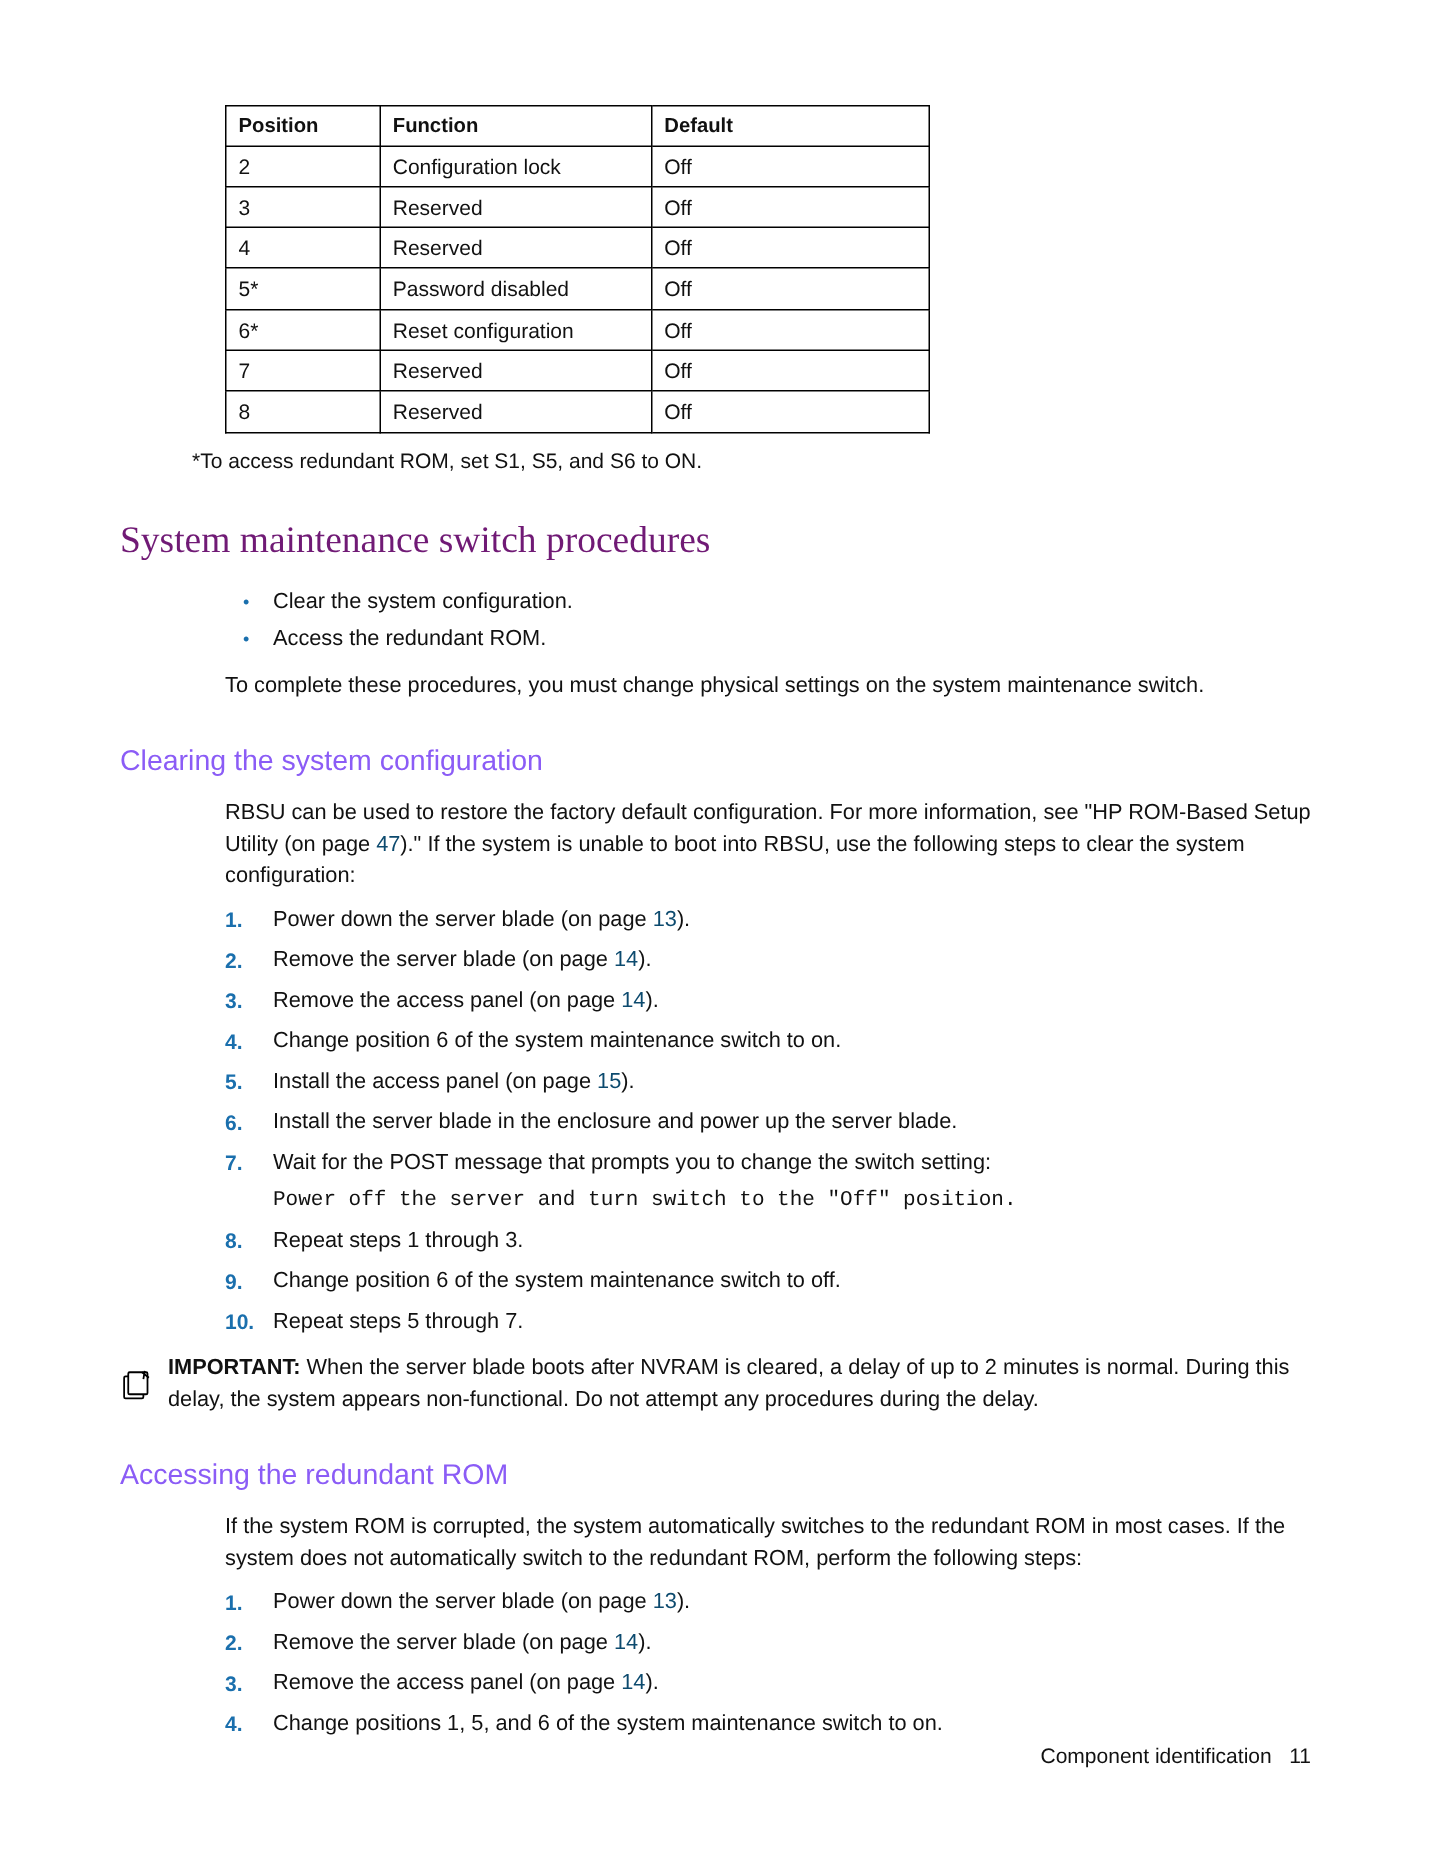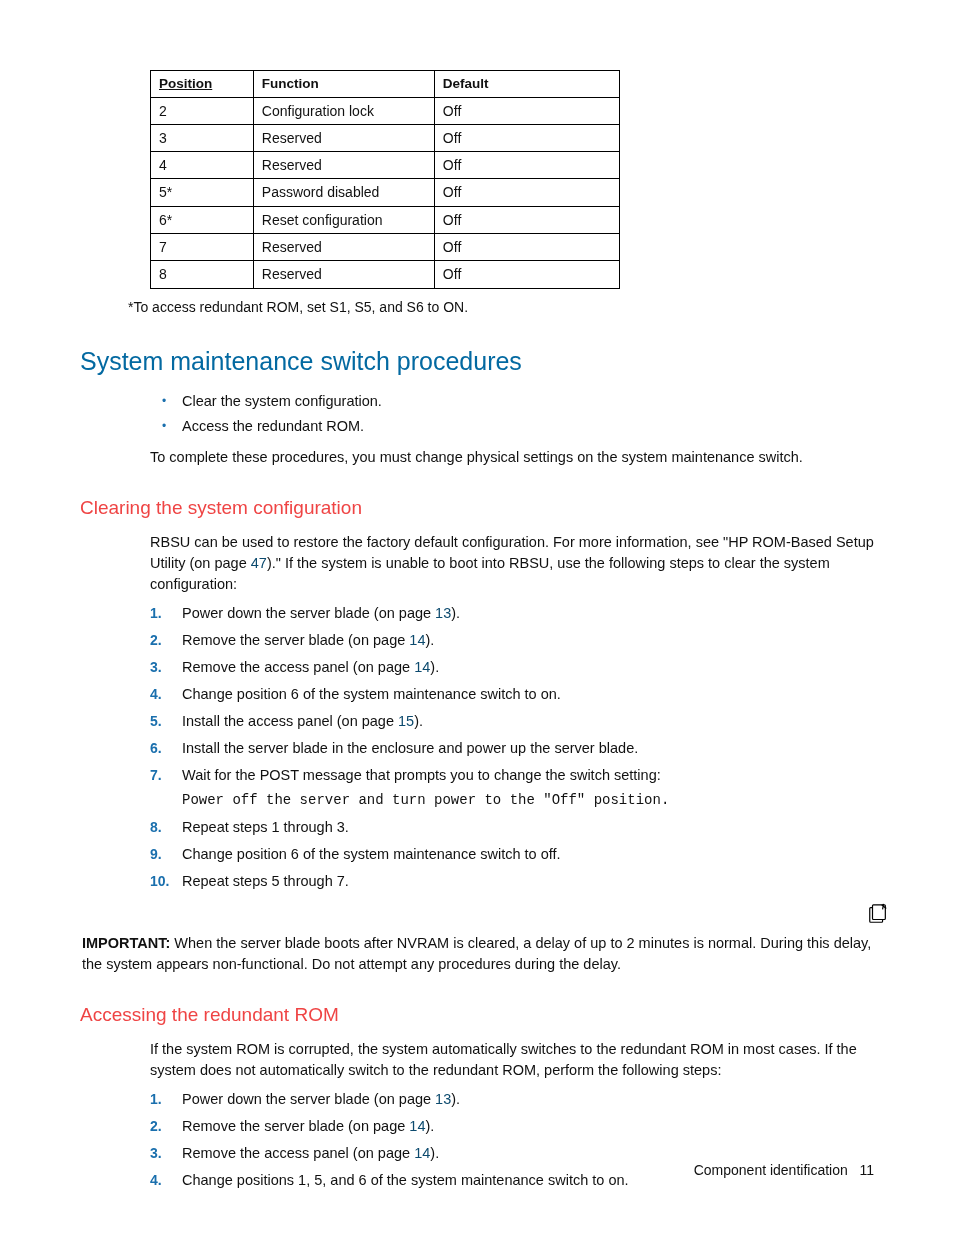--- a/index.html
+++ b/index.html
@@ -23,40 +23,40 @@
     margin-bottom: 8px;
   }
   th, td {
     border: 1px solid #000;
     padding: 3px 8px;
     text-align: left;
     font-size: 14px;
     font-weight: normal;
   }
   th { font-weight: bold; font-size: 13.5px; }
-  .col-pos { width: 100px; text-decoration: underline; }
+  .col-pos { width: 100px; }
   .col-func { width: 176px; }
   .col-def { width: 180px; }
   .table-note {
     font-size: 14px;
     margin-left: 48px;
     margin-bottom: 26px;
   }
   h2 {
-    font-family: Liberation Sans, sans-serif;
+    font-family: Liberation Serif, serif;
     font-weight: normal;
     font-size: 25px;
-    color: #0369a1;
+    color: #701a75;
     margin: 0 0 12px 0;
   }
   h3 {
     font-family: Arial, Helvetica, sans-serif;
     font-weight: normal;
     font-size: 19px;
-    color: #ef4444;
+    color: #8b5cf6;
     margin: 26px 0 10px 0;
   }
   p { margin-bottom: 8px; }
   ul.bullets {
     list-style: none;
     margin: 4px 0 10px 0;
   }
   ul.bullets li {
     position: relative;
     padding-left: 32px;
@@ -92,24 +92,23 @@
   }
   .link { color: #0c4a6e; }
   .code-block {
     font-family: "Courier New", monospace;
     font-size: 14px;
     margin-top: 4px;
     line-height: 1.5;
   }
   .important-box {
     display: flex;
-    align-items: flex-end;
+    align-items: center;
     gap: 8px;
     margin: 6px 0 6px 0;
-    flex-direction: column;
   }
   .important-icon {
     flex: none;
     width: 22px;
     height: 22px;
     margin-top: 1px;
   }
   .important-text { flex: 1; padding-left: 2px; }
   .footer {
     position: absolute;
@@ -191,21 +190,21 @@
     <ol class="steps">
       <li><span>Power down the server blade (on page </span><span class="link">13</span><span>).</span></li>
       <li><span>Remove the server blade (on page </span><span class="link">14</span><span>).</span></li>
       <li><span>Remove the access panel (on page </span><span class="link">14</span><span>).</span></li>
       <li>Change position 6 of the system maintenance switch to on.</li>
       <li><span>Install the access panel (on page </span><span class="link">15</span><span>).</span></li>
       <li>Install the server blade in the enclosure and power up the server blade.</li>
       <li>
         <span>Wait for the POST message that prompts you to change the switch setting:</span>
         <div class="code-block">
-          <div>Power off the server and turn power to the "Off" position.</div>
+          <div>Power off the server and turn switch to the "Off" position.</div>
         </div>
       </li>
       <li>Repeat steps 1 through 3.</li>
       <li>Change position 6 of the system maintenance switch to off.</li>
       <li>Repeat steps 5 through 7.</li>
     </ol>
   </div>
 
   <div class="important-box">
     <svg class="important-icon" viewBox="0 0 24 24">

